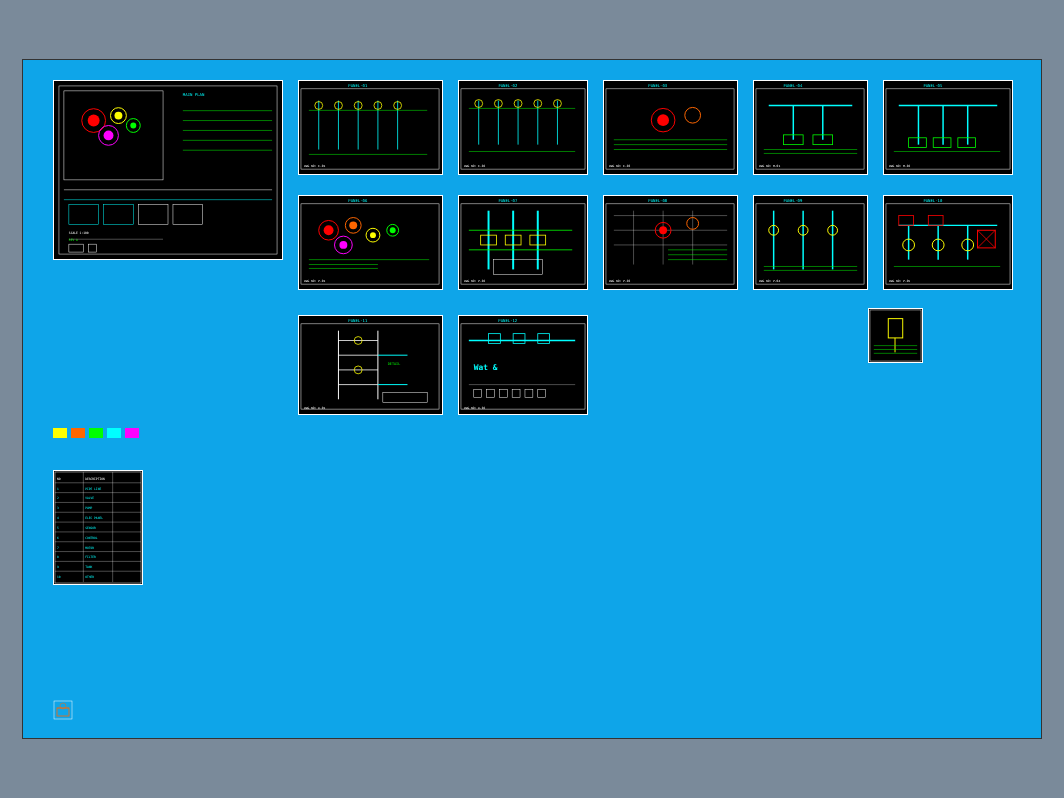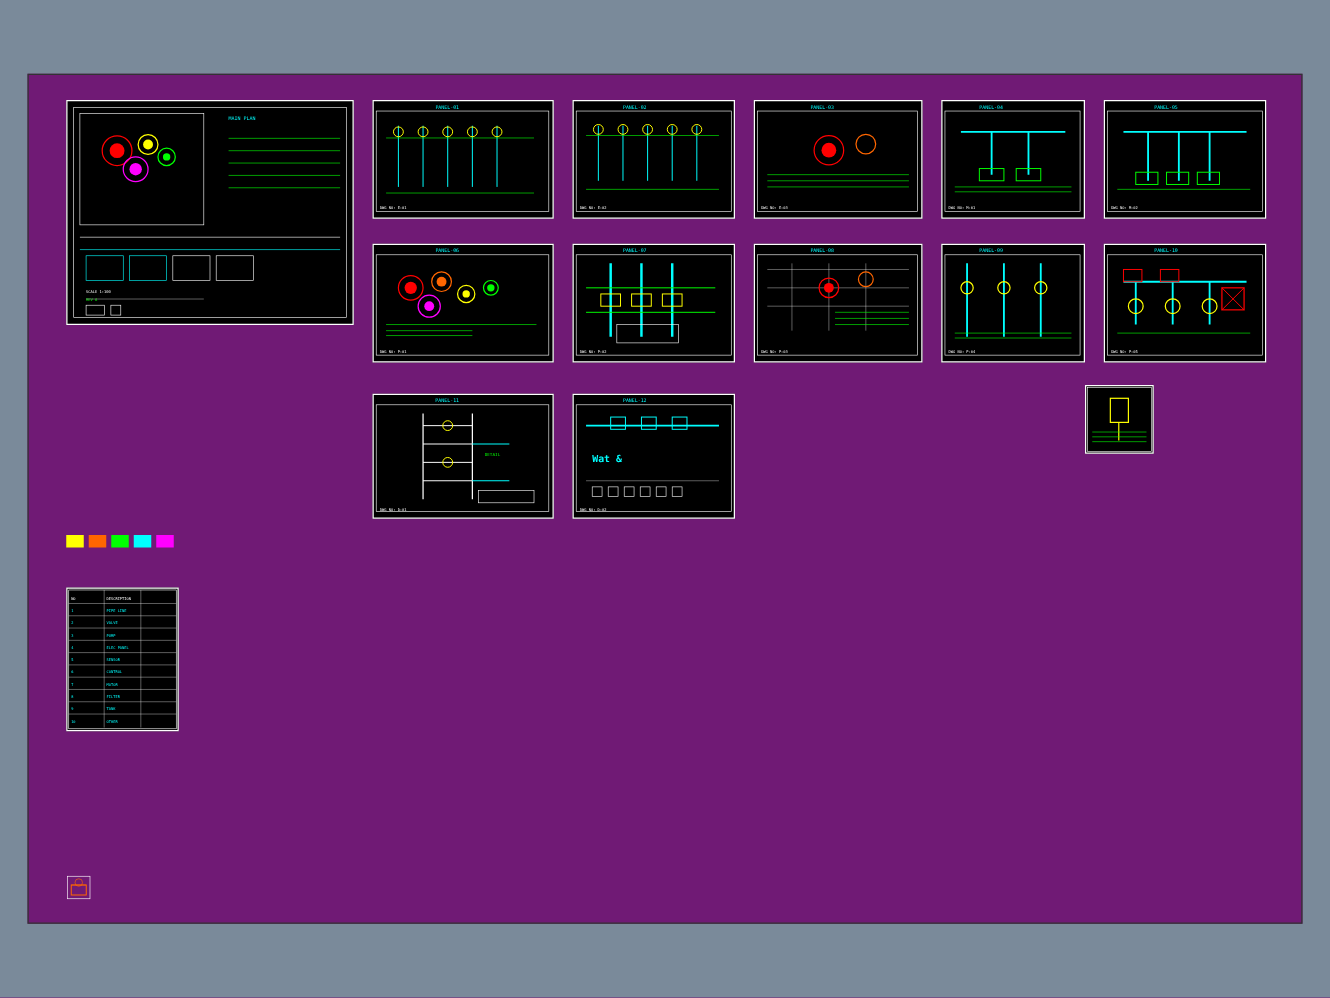--- a/index.html
+++ b/index.html
@@ -10,21 +10,21 @@
       background: #7a8a9a;
       display: flex;
       align-items: center;
       justify-content: center;
       overflow: hidden;
     }
 
     .canvas {
       width: 1020px;
       height: 680px;
-      background: #701a75;
+      background: #0ea5e9;
       position: relative;
       border: 1px solid #333;
     }
 
     .drawing-panel {
       position: absolute;
       border: 1px solid white;
       background: #000;
       overflow: hidden;
     }

